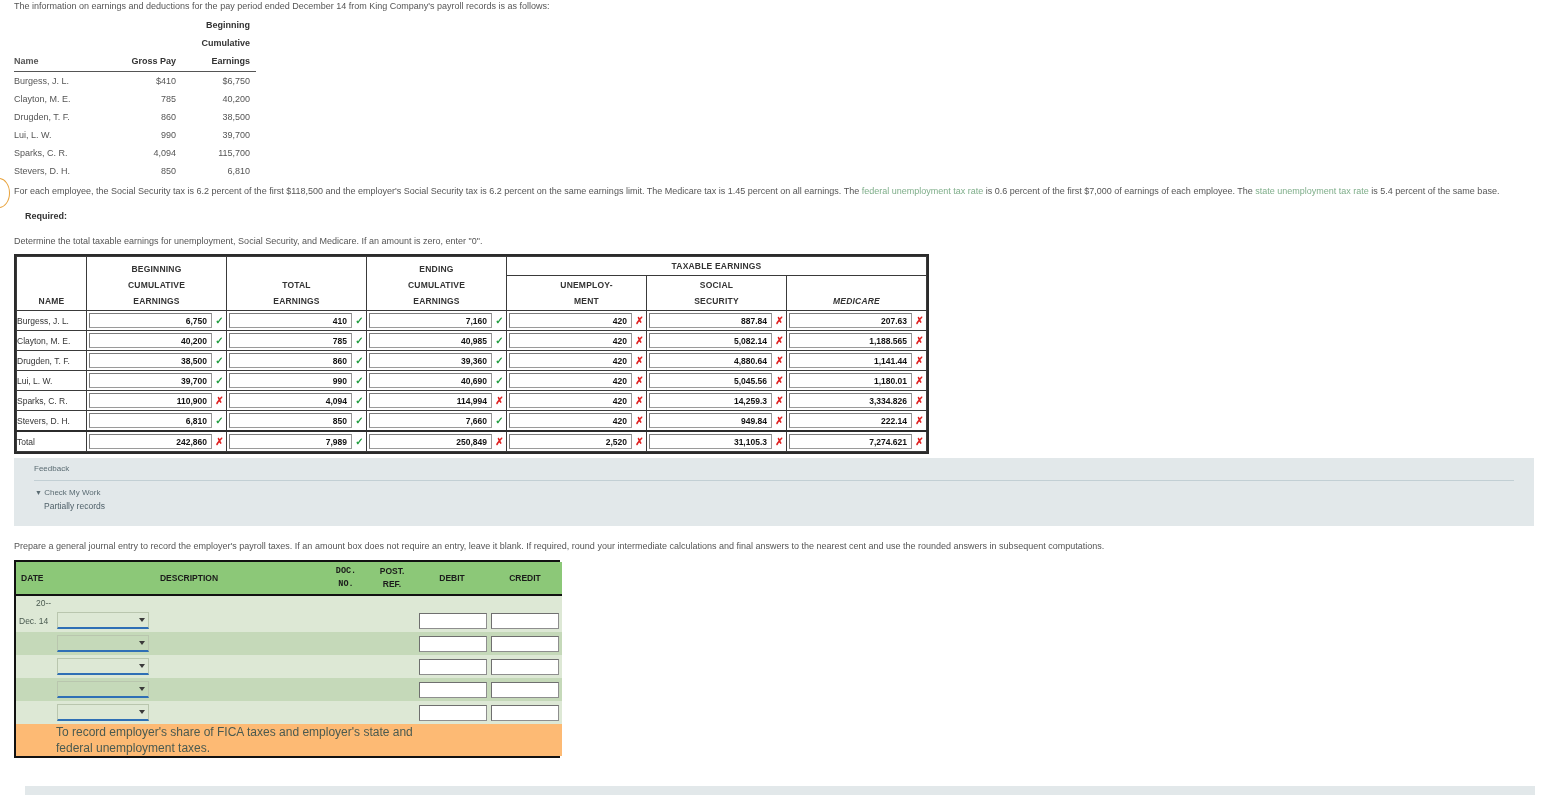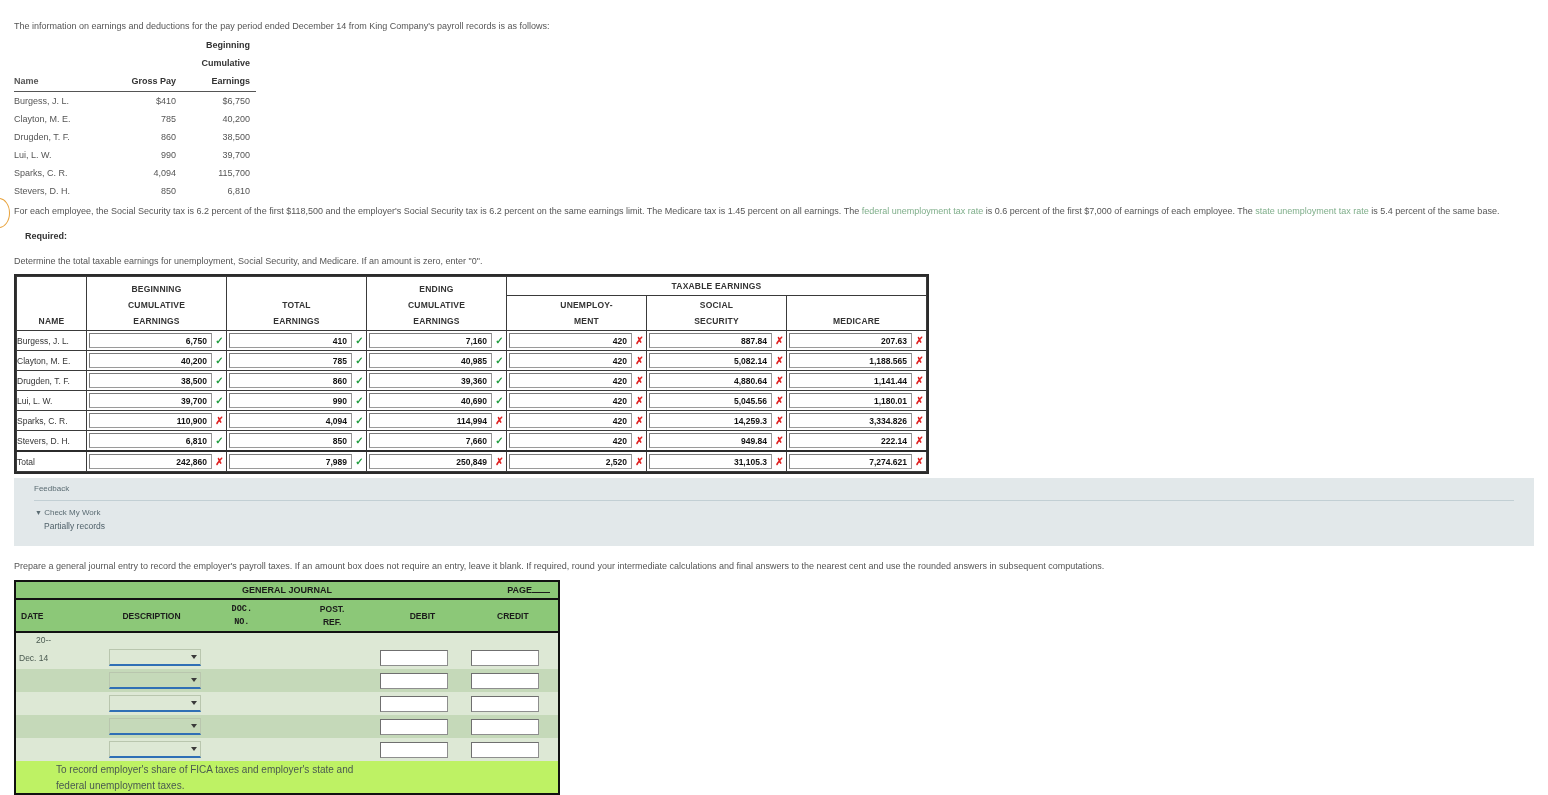--- a/index.html
+++ b/index.html
@@ -4,21 +4,21 @@
 <style>
   * { box-sizing: border-box; }
   html, body {
     margin: 0; padding: 0;
     width: 1548px; height: 795px;
     background: #ffffff;
     font-family: "Liberation Sans", sans-serif;
     color: #333333;
     overflow: hidden;
   }
-  .page { position: relative; width: 1548px; height: 614px; margin-top: 20px; }
+  .page { position: relative; width: 1548px; height: 614px; }
 
   
   .intro {
     position: absolute; left: 14px; top: 0px;
     font-size: 9px; color: #555; line-height: 13px;
     white-space: nowrap;
   }
 
   
   .records { position: absolute; left: 14px; top: 16px; }
@@ -73,21 +73,21 @@
   .tegrid th {
     font-weight: bold; text-align: center;
     letter-spacing: .2px; line-height: 16px;
     padding: 1px 4px;
   }
   .tegrid th .l { display:block; }
   .tg-name { width: 70px; }
   .tg-amt  { width: 90px; }
   .tg-une  { width: 76px; }
   .tg-soc  { width: 80px; }
-  .tg-med  { width: 90px; }
+  .tg-med  { width: 90px; font-style: italic; }
   .rowname {
     font-size: 8.5px; color: #555; padding: 0 3px; text-align:left;
     white-space: nowrap;
   }
   td.cellbox { padding: 2px 2px; }
   .boxwrap { display:flex; align-items:center; gap:3px; }
   .valbox {
     flex: 1 1 auto;
     border: 1px solid #9a9a9a;
     border-top-color: #7d7d7d; border-left-color: #7d7d7d;
@@ -175,21 +175,21 @@
     border-top:4px solid #3a3a3a;
     pointer-events:none;
   }
   .amtbox {
     width: 68px; height: 16px;
     border: 1px solid #8e8e8e;
     border-top-color:#6f6f6f; border-left-color:#6f6f6f;
     background:#fff; font-size:8.5px; padding: 0 3px;
     font-family: "Liberation Sans", sans-serif;
   }
-  .memo td { height: 16px; font-size:10px; color:#4a5a50; padding-left:0; background:#bef264; }
+  .memo td { height: 16px; font-size:12px; color:#4a5a50; padding-left:0; background:#fdba74; }
   .memo .m1 { padding-left: 40px; }
 
   
   .bottomstrip {
     position:absolute; left:25px; top:786px;
     width: 1510px; height: 10px; background:#e2e8ea;
   }
 </style>
 </head>
 <body>
@@ -589,26 +589,20 @@
     <div class="fb-rule"></div>
     <div class="fb-cmw"><span class="caret">▼</span> <span>Check My Work</span></div>
     <div class="fb-partial">Partially records</div>
   </div>
 
   <div class="jinstr">Prepare a general journal entry to record the employer's payroll taxes. If an amount box does not require an entry, leave it blank. If required, round your intermediate calculations and final answers to the nearest cent and use the rounded answers in subsequent computations.</div>
 
   <div class="journal">
     <table>
       <tbody>
-          <tr class="jtitle-row">
-        <td colspan="6">
-          <span>GENERAL JOURNAL</span>
-          <span class="pagewrap"><span>PAGE</span><span class="blank"></span></span>
-        </td>
-      </tr>
       <tr class="jhead">
         <td class="c-date l">DATE</td>
         <td class="c-desc">DESCRIPTION</td>
         <td class="c-doc">
           <span class="two">DOC.</span>
           <span class="two">NO.</span>
         </td>
         <td class="c-post">
           <span class="two">POST.</span>
           <span class="two">REF.</span>

